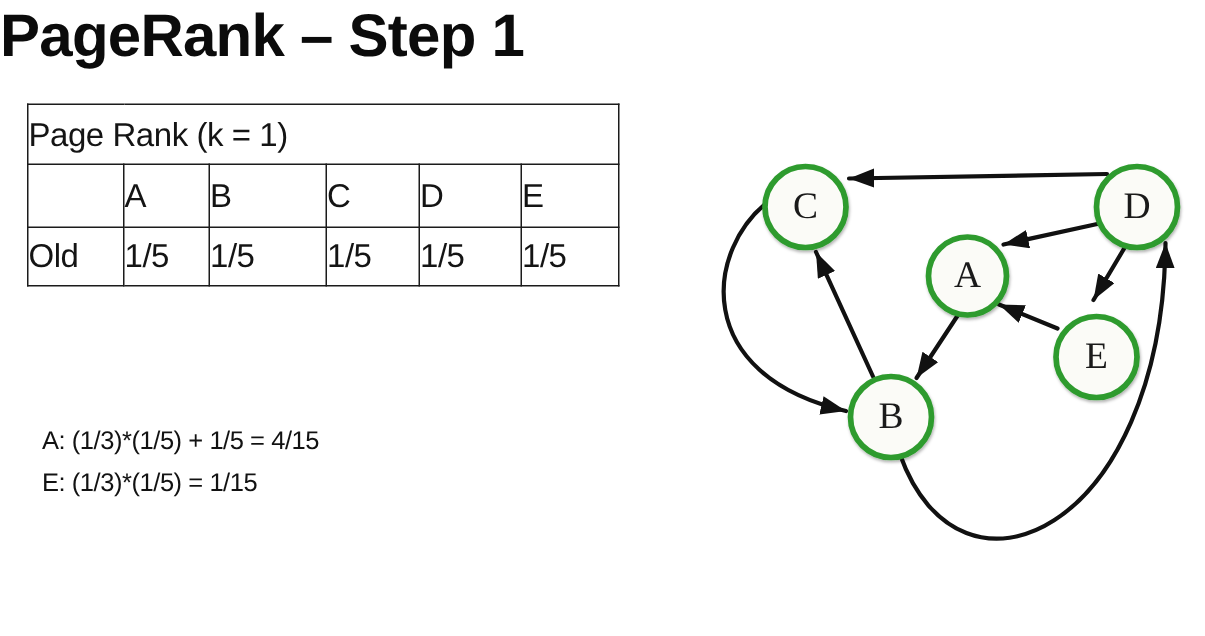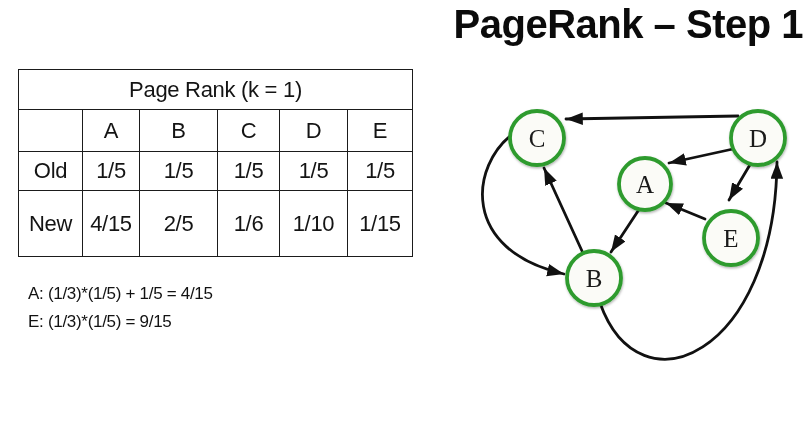--- a/index.html
+++ b/index.html
@@ -1,28 +1,28 @@
 <!DOCTYPE html>
 <html><head>
 <meta charset="utf-8">
 <style>
   html,body{margin:0;padding:0;background:#ffffff;}
   #slide{
     position:relative;width:803px;height:424px;background:#ffffff;overflow:hidden;
     font-family:"Liberation Sans",sans-serif;color:#111;
   }
   .title{
-    position:absolute;top:2px;left:0;width:803px;text-align:right;
+    position:absolute;top:2px;left:0;width:803px;text-align:left;
     font-size:40px;font-weight:bold;letter-spacing:-0.5px;color:#0b0b0b;
   }
   table.pr{
     position:absolute;left:18px;top:69px;border-collapse:collapse;table-layout:fixed;
   }
   table.pr td{
-    border:1.7px solid #1b1b1b;text-align:center;vertical-align:middle;
+    border:1.7px solid #1b1b1b;text-align:left;vertical-align:middle;
     font-size:22px;letter-spacing:-0.3px;padding:0;color:#141414;
   }
   td.caption{font-size:23px;}
   tr.r-caption{height:40px;}
   tr.r-head{height:42px;}
   tr.r-old{height:39px;}
   tr.r-new{height:66px;}
   .formulas{
     position:absolute;left:28px;top:280px;font-size:17px;line-height:27.5px;
     letter-spacing:-0.3px;color:#121212;white-space:nowrap;
@@ -63,34 +63,26 @@
       <td>E</td>
     </tr>
     <tr class="r-old">
       <td>Old</td>
       <td>1/5</td>
       <td>1/5</td>
       <td>1/5</td>
       <td>1/5</td>
       <td>1/5</td>
     </tr>
-    <tr class="r-new">
-      <td>New</td>
-      <td>4/15</td>
-      <td>2/5</td>
-      <td>1/6</td>
-      <td>1/10</td>
-      <td>1/15</td>
-    </tr>
   </tbody>
     </table>
 
   <div class="formulas">
     <div>A: (1/3)*(1/5) + 1/5 = 4/15</div>
-    <div>E: (1/3)*(1/5) = 9/15</div>
+    <div>E: (1/3)*(1/5) = 1/15</div>
   </div>
 
   <svg id="graph-svg" viewBox="440 80 363 344" xmlns="http://www.w3.org/2000/svg">
     <defs>
       <marker id="arrowhead" markerUnits="strokeWidth" markerWidth="7" markerHeight="5.5" refX="6" refY="2.25" orient="auto">
         <path d="M0,0 L6,2.25 L0,4.5 z" fill="#111111"></path>
       </marker>
       <filter id="nodeShadow" x="-30%" y="-30%" width="160%" height="160%">
         <feDropShadow dx="0.6" dy="1.4" stdDeviation="1" flood-opacity="0.3"></feDropShadow>
       </filter>

